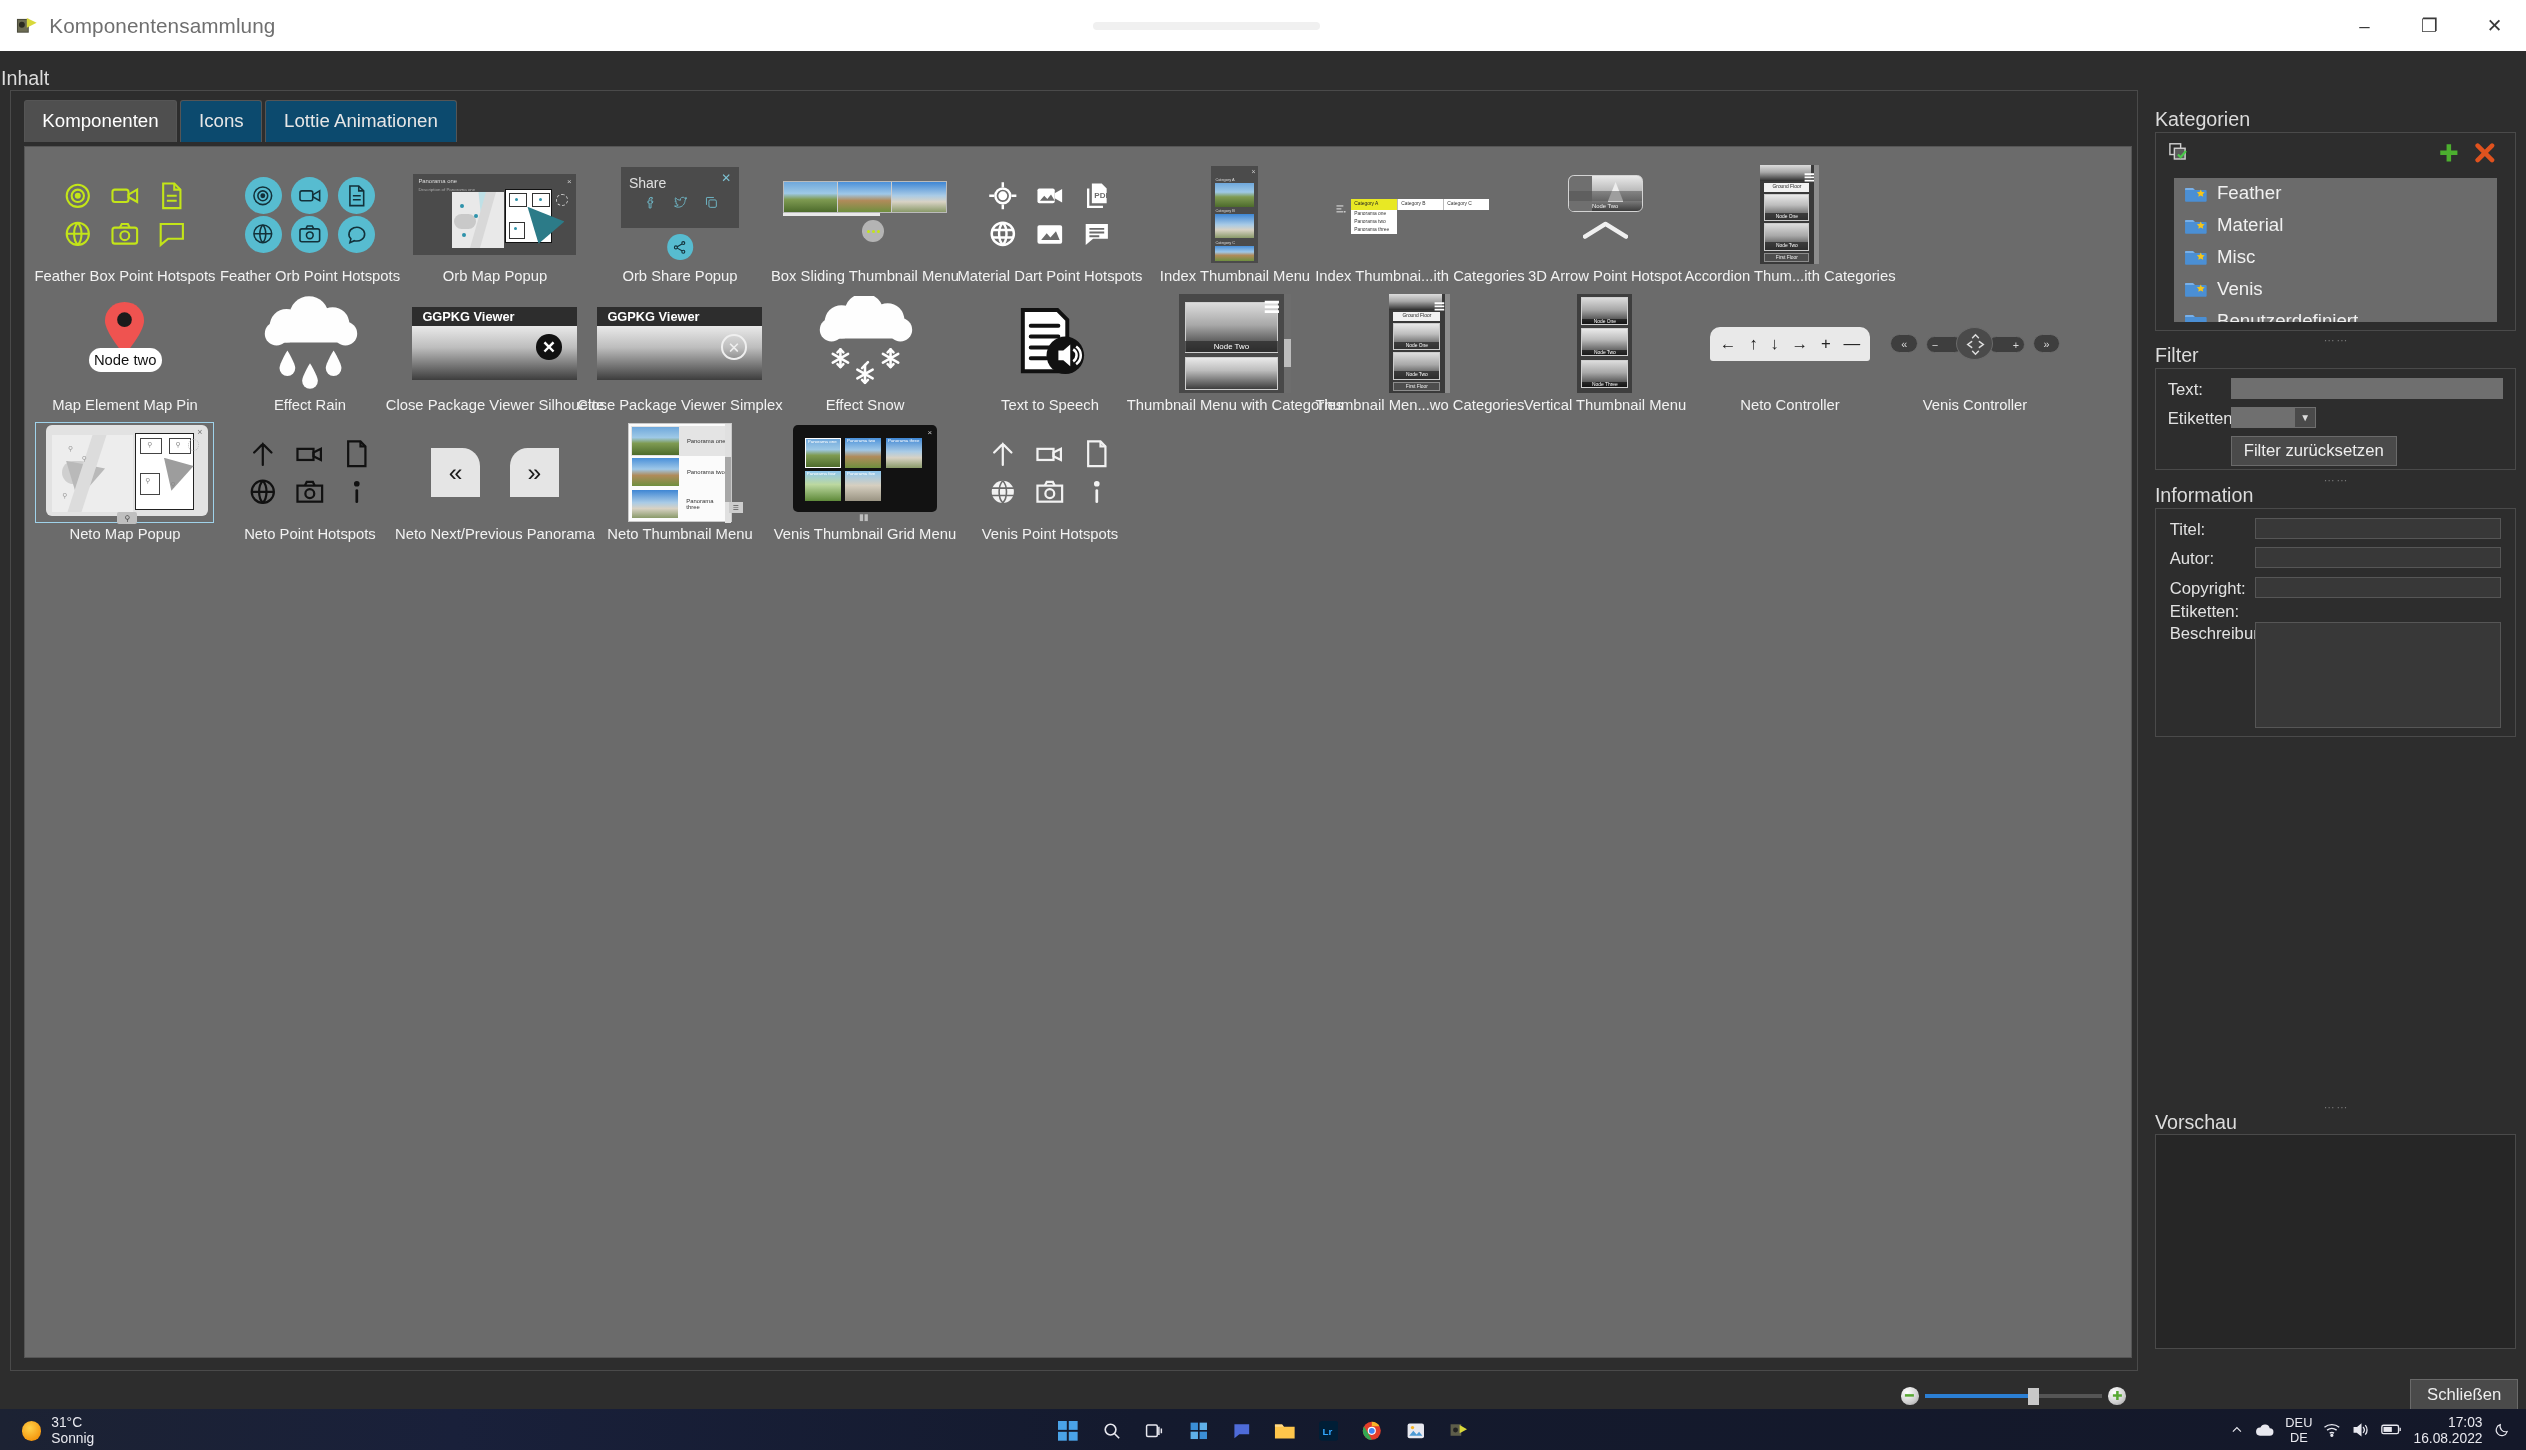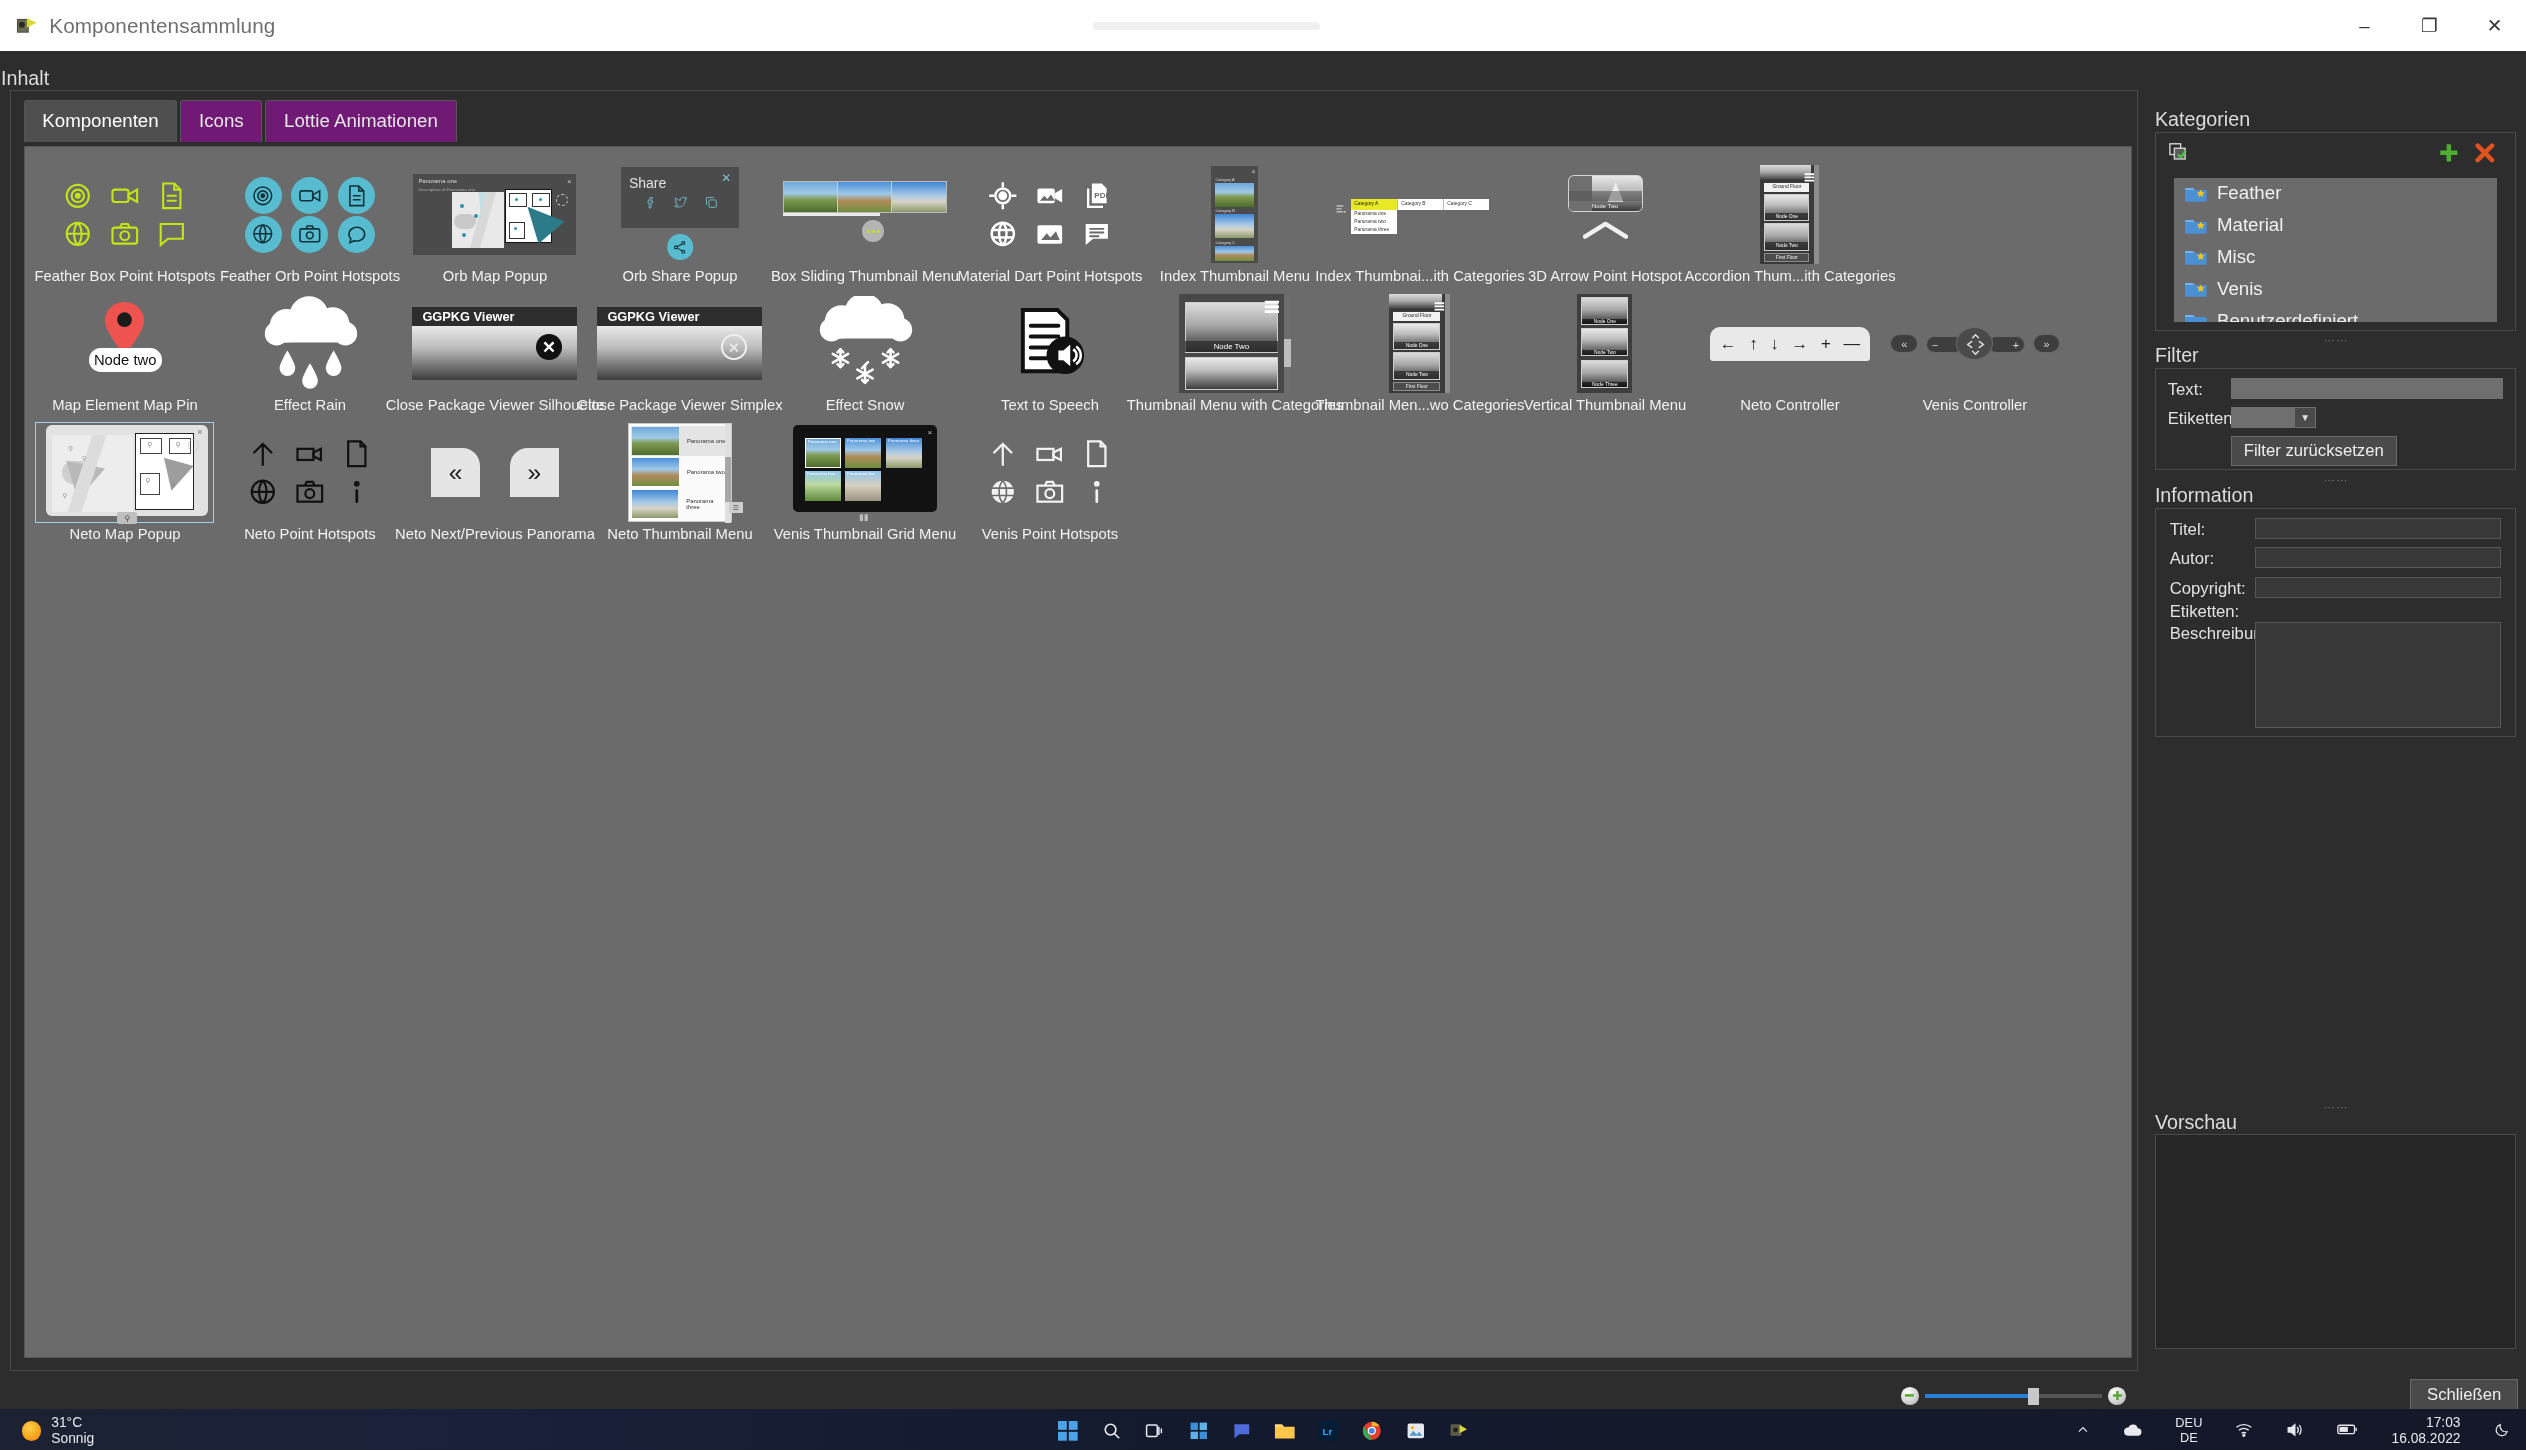--- a/index.html
+++ b/index.html
@@ -44,21 +44,21 @@
   }
   .grp-box {
     position: absolute; border: 1px solid #4a4a4a;
   }
   
   #content-label { left: 1px; top: 15.8px; }
   #content-box { left: 9.9px; top: 39px; width: 2128px; height: 1281px; }
   .tabs { position: absolute; left: 23.6px; top: 49px; display: flex; gap: 3px; z-index: 4;}
   .tab {
     padding: 8.9px 17.7px 9.9px 17.7px; font-size: 18.7px; color: #e6e6e6;
-    background: #701a75; border: 1px solid #555; border-bottom: none;
+    background: #0c4a6e; border: 1px solid #555; border-bottom: none;
     border-radius: 3px 3px 0 0;
   }
   .tab.active { background: #4f4f4f; color: #ffffff; }
   #tabpanel {
     position: absolute; left: 23.6px; top: 95px; width: 2108px; height: 1212px;
     background: #6b6b6b; border: 1px solid #555;
   }
   
   #grid {
     position: absolute; left: 0; top: 0; width: 2104px; height: 1210px;
@@ -131,21 +131,21 @@
     background: linear-gradient(90deg,#1c2233 0%, #19203a 18%, #141a2e 45%, #141829 100%);
     display:flex; align-items:center;
   }
   #tb-weather { display:flex; align-items:center; gap:9.9px; margin-left:21.7px; }
   #tb-weather .sun { width:19.7px; height:19.7px; border-radius:50%;
         background: radial-gradient(circle at 40% 35%, #ffd24a, #f59a12 70%, #e07c05 100%); }
   #tb-weather .wt { color:#e9e9ef; font-size:13.8px; line-height:15.8px; }
   #tb-center { position:absolute; left:50%; transform:translateX(-50%); display:flex; align-items:center; gap:13.8px; }
   .tbi { width:29.6px; height:29.6px; display:flex; align-items:center; justify-content:center; position:relative; }
   .tbi.active::after { content:''; position:absolute; bottom:-6.9px; left:6.9px; width:15.8px; height:3px; background:#59a6ec; border-radius:2px;}
-  #tb-right { margin-left:auto; display:flex; align-items:center; gap:33px; margin-right:17.7px; color:#e9e9ef; font-size:12.8px;}
+  #tb-right { margin-left:auto; display:flex; align-items:center; gap:11px; margin-right:17.7px; color:#e9e9ef; font-size:12.8px;}
   .kbd { text-align:center; line-height:14.8px; font-size:12.8px; }
   .clock { text-align:right; line-height:15.8px; font-size:13.8px; }
 </style>
 </head>
 <body>
 
 <div id="app">
 
   <div id="titlebar">
     <div class="tb-icon">

